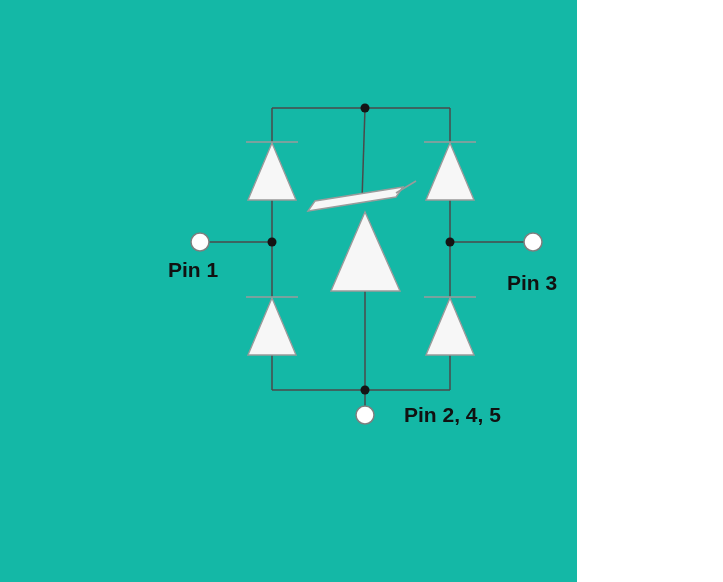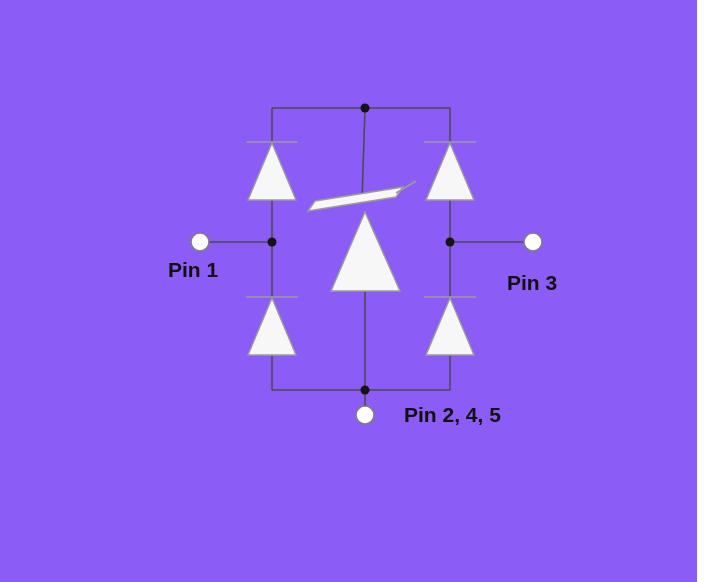--- a/index.html
+++ b/index.html
@@ -2,23 +2,23 @@
 <html><head>
   <meta charset="utf-8">
   <style>
     html, body {
       margin: 0;
       padding: 0;
       background: #ffffff;
     }
     .stage {
       position: relative;
-      width: 697px;
+      width: 577px;
       height: 582px;
-      background: #8b5cf6;
+      background: #14b8a6;
       overflow: hidden;
       font-family: "Liberation Sans", sans-serif;
     }
     svg { display: block; }
     .wire {
       stroke: #4a4a4a;
       stroke-width: 1.5;
       fill: none;
       stroke-linecap: butt;
     }

